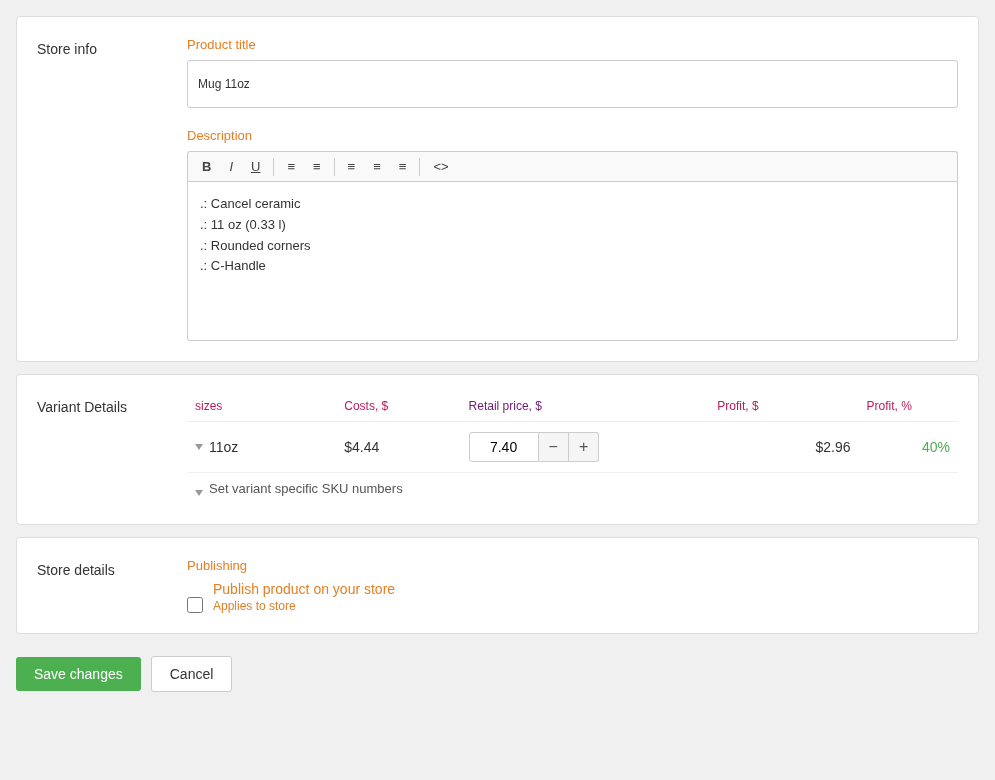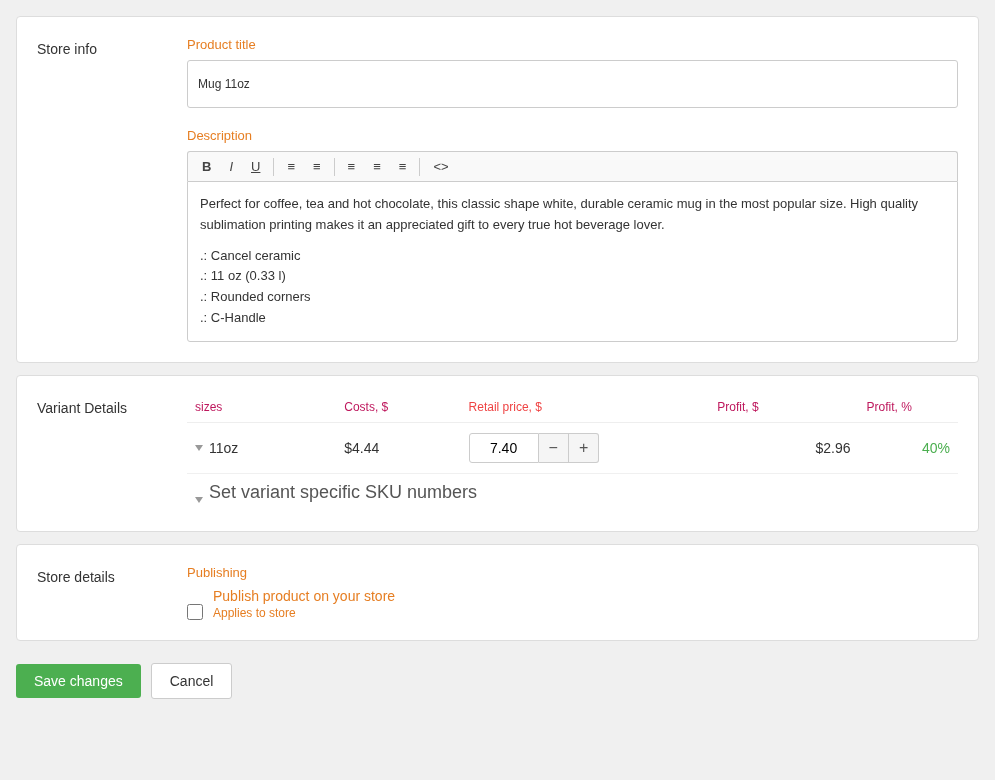--- a/index.html
+++ b/index.html
@@ -108,21 +108,21 @@
     }
     .variant-table th {
       text-align: left;
       font-size: 12px;
       color: #be185d;
       font-weight: normal;
       padding: 4px 8px 8px 8px;
       border-bottom: 1px solid #eee;
     }
     .variant-table th.retail-price {
-      color: #ef4444;
+      color: #701a75;
     }
     .variant-table td {
       padding: 10px 8px;
       vertical-align: middle;
       font-size: 14px;
     }
     .variant-row td {
       border-bottom: 1px solid #f0f0f0;
     }
     .size-cell {
@@ -173,21 +173,21 @@
     .profit-value { color: #333; }
     .profit-pct { color: #4caf50; margin-top: 16px; }
     .sku-row td {
       padding: 8px;
     }
     .sku-link {
       display: flex;
       align-items: flex-end;
       gap: 6px;
       color: #555;
-      font-size: 18px;
+      font-size: 13px;
       cursor: pointer;
     }
 
     
     .publishing-row {
       display: flex;
       align-items: flex-end;
       gap: 10px;
       margin-top: 4px;
     }
@@ -269,21 +269,20 @@
             <button class="toolbar-btn">≡</button>
             <div class="toolbar-divider"></div>
             <button class="toolbar-btn">≡</button>
             <button class="toolbar-btn">≡</button>
             <button class="toolbar-btn">≡</button>
             <div class="toolbar-divider"></div>
             <button class="toolbar-btn">&lt;&gt;</button>
           </div>
 
           <div class="editor-area">
-            <p>Perfect for coffee, tea and hot chocolate, this classic shape white, durable ceramic mug in the most popular size. High quality sublimation printing makes it an appreciated gift to every true hot beverage lover.</p>
             <ul>
               <li>Cancel ceramic</li>
               <li>11 oz (0.33 l)</li>
               <li>Rounded corners</li>
               <li>C-Handle</li>
             </ul>
           </div>
         </div>
 
       </div>

